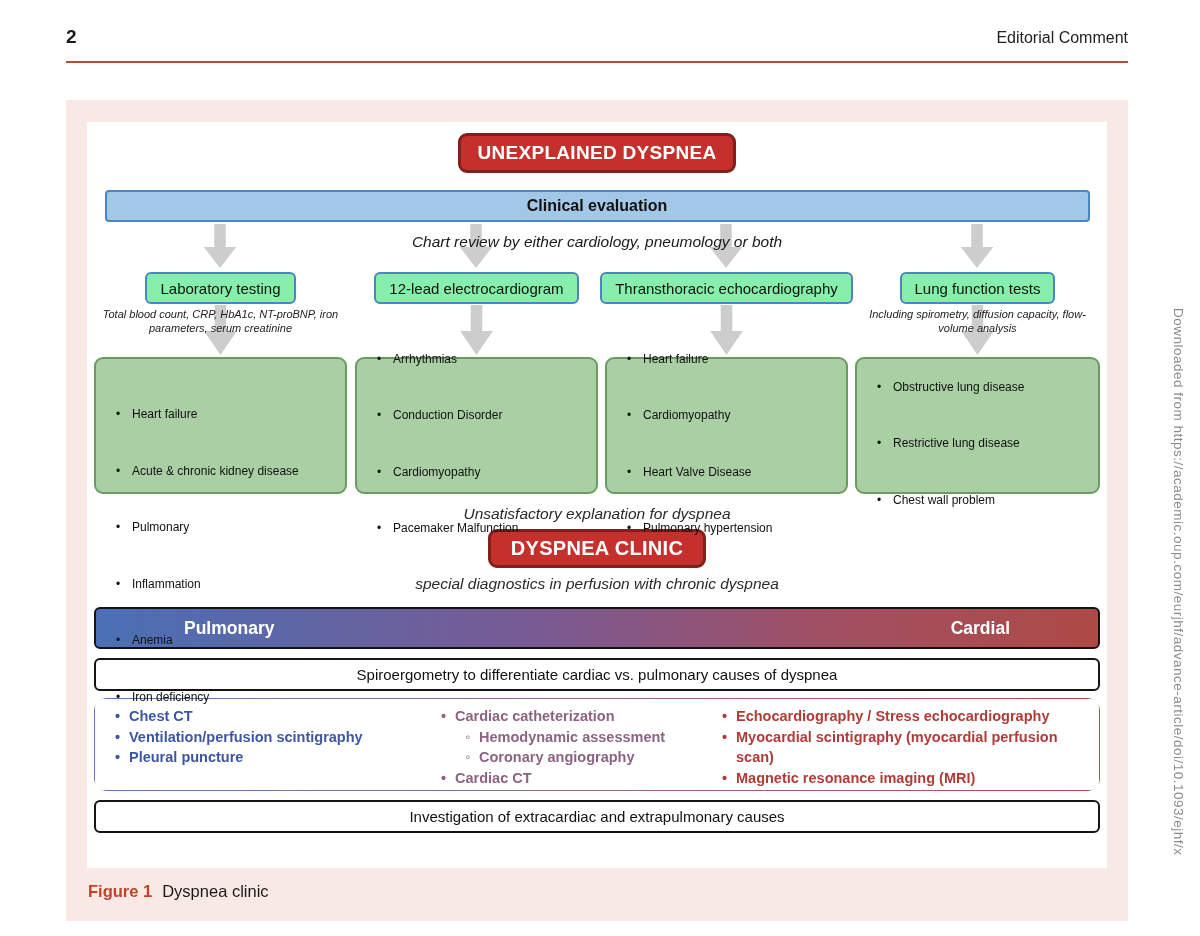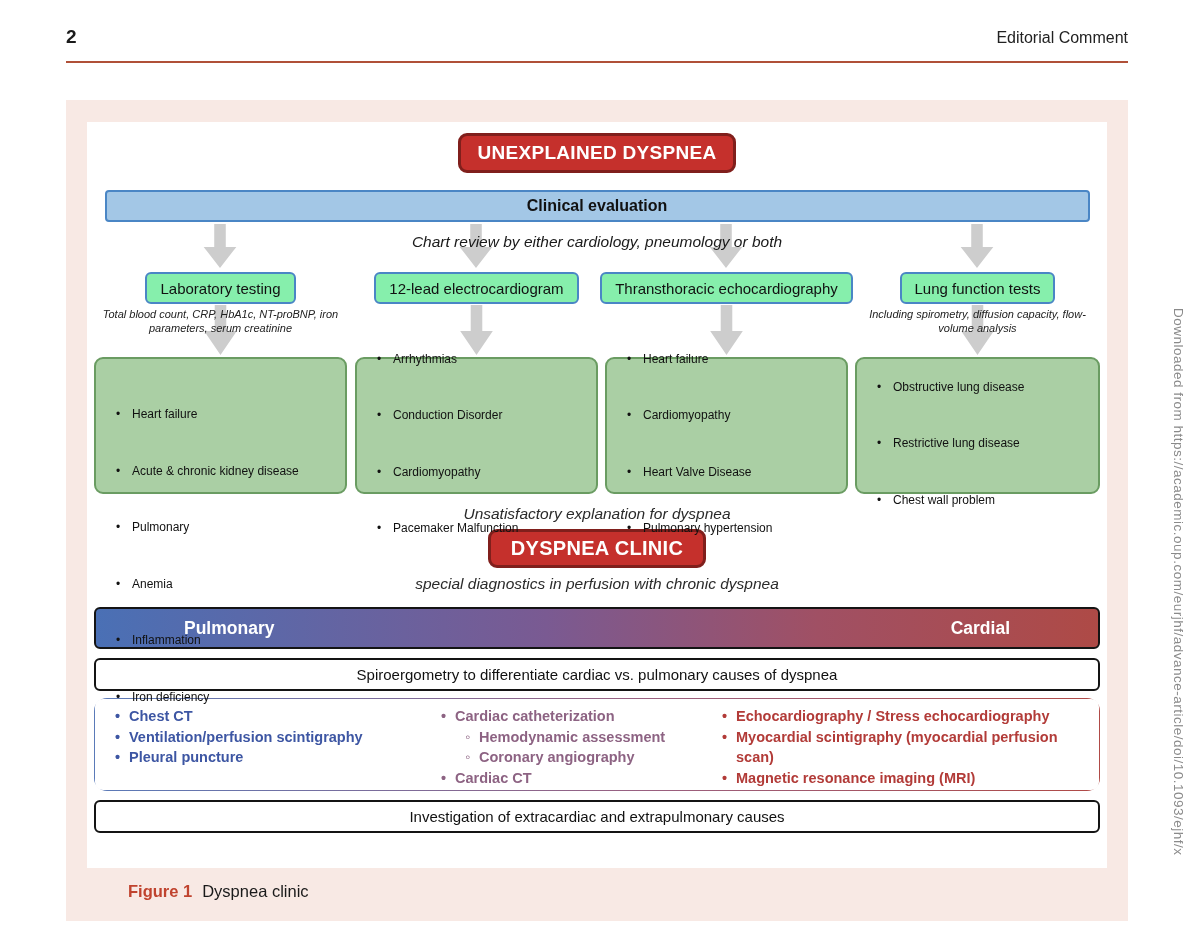--- a/index.html
+++ b/index.html
@@ -155,21 +155,20 @@
   .diag-col.shared    { flex: 0 0 281px; color: #8d6383; }
   .diag-col.cardiac   { flex: 1 1 auto;  color: #b23b38; }
   .diag-col .sublist li { font-weight: bold; padding-left: 22px; }
   .diag-col .sublist { margin-left: 2px; }
   .diag-col .sublist li::before { content: "◦"; left: 8px; }
 
   
   .figure-caption {
     position: absolute; left: 22px; top: 782px;
     font-size: 16.5px;
-    margin-left: 40px;
   }
   .figure-caption .fig-label { color: #c0432e; font-weight: bold; margin-right: 10px; }
 
   
   .watermark {
     position: absolute; top: 308px; right: 14px; height: 628px;
     writing-mode: vertical-rl; text-orientation: mixed;
     font-size: 13.5px; color: #8a8a8a; letter-spacing: .5px;
     overflow: hidden; white-space: nowrap;
   }
@@ -233,22 +232,22 @@
         </div>
       </div>
 
       <div class="col-row findings-row">
         <div class="col col-1">
           <div class="green-box top-align">
             <ul>
                 <li>Heart failure</li>
                 <li>Acute &amp; chronic kidney disease</li>
                 <li>Pulmonary</li>
+                <li>Inflammation</li>
                 <li>Anemia</li>
-                <li>Inflammation</li>
                 <li>Iron deficiency</li>
               </ul>
           </div>
         </div>
         <div class="col col-2">
           <div class="green-box">
             <ul>
                 <li>Arrhythmias</li>
                 <li>Conduction Disorder</li>
                 <li>Cardiomyopathy</li>

